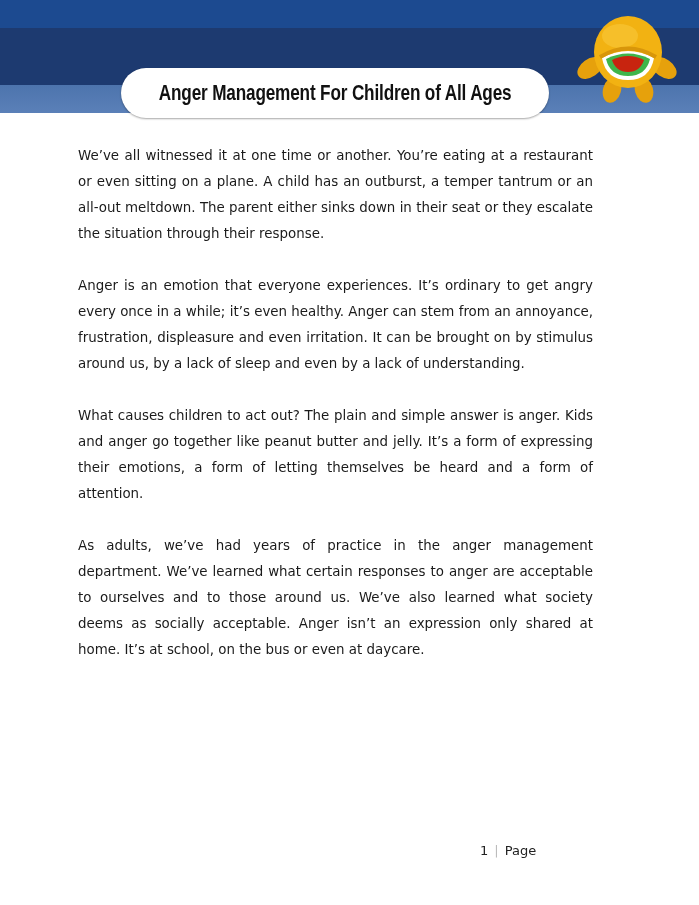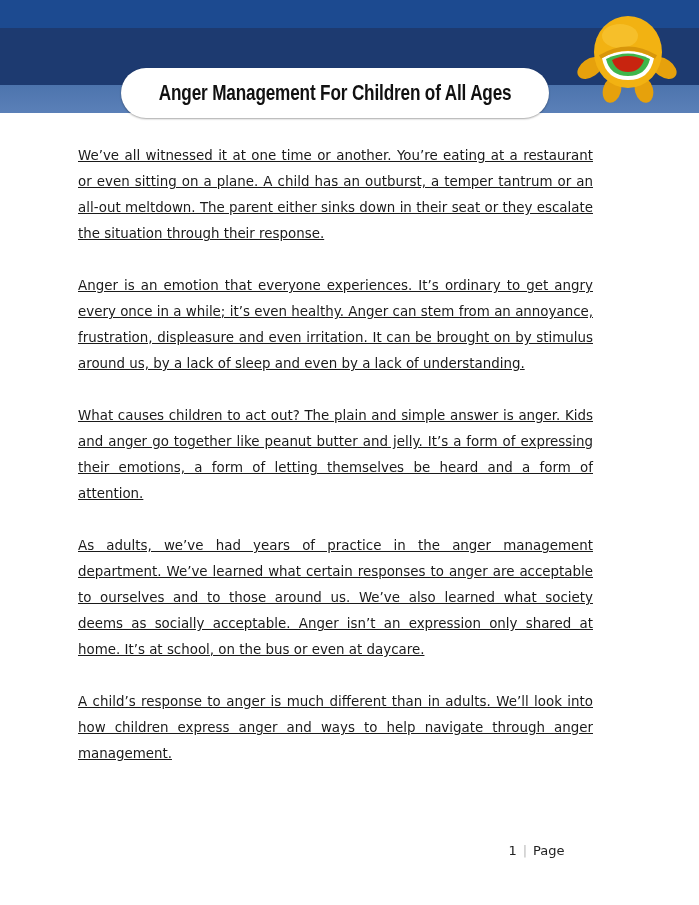--- a/index.html
+++ b/index.html
@@ -20,23 +20,23 @@
   }
   .pill-title {
     font-family: "Liberation Sans", sans-serif; font-weight: bold; font-size: 22px;
     color: #111; transform: scaleX(0.78); white-space: nowrap; letter-spacing: -0.2px;
   }
   .mascot { position: absolute; left: 572px; top: 8px; width: 110px; height: 96px; }
   .content {
     position: absolute; left: 78px; top: 143px; width: 515px;
     font-size: 13.4px; line-height: 26px; color: #1a1a1a;
   }
-  .content p { margin: 0 0 26px 0; text-align: justify; text-decoration: underline; }
+  .content p { margin: 0 0 26px 0; text-align: justify; }
   .footer {
-    position: absolute; left: 480px; top: 843px; width: 113px; text-align: center;
+    position: absolute; left: 480px; top: 843px; width: 113px; text-align: left;
     font-size: 13px; color: #222;
   }
   .footer .sep { color: #bbb; margin: 0 6px; }
 </style>
 </head>
 <body>
 
 <div class="banner">
   <div class="band-top"></div>
   <div class="band-mid"></div>
@@ -60,18 +60,17 @@
     <path d="M40 52 Q56 44 72 52 Q68 64 56 64 Q44 64 40 52 Z" fill="#c8240f"></path>
     <path d="M28 49 Q56 32 84 49" fill="none" stroke="#d8960a" stroke-width="4"></path>
   </svg>
 </div>
 
 <div class="content">
   <p>We’ve all witnessed it at one time or another.  You’re eating at a restaurant or even sitting on a plane.  A child has an outburst, a temper tantrum or an all-out meltdown.  The parent either sinks down in their seat or they escalate the situation through their response.</p>
   <p>Anger is an emotion that everyone experiences.  It’s ordinary to get angry every once in a while; it’s even healthy.   Anger can stem from an annoyance, frustration, displeasure and even irritation.  It can be brought on by stimulus around us, by a lack of sleep and even by a lack of understanding.</p>
   <p>What causes children to act out?  The plain and simple answer is anger.  Kids and anger go together like peanut butter and jelly.  It’s a form of expressing their emotions, a form of letting themselves be heard and a form of attention.</p>
   <p>As adults, we’ve had years of practice in the anger management department.   We’ve learned what certain responses to anger are acceptable to ourselves and to those around us.  We’ve also learned what society deems as socially acceptable.   Anger isn’t an expression only shared at home.  It’s at school, on the bus or even at daycare.</p>
-  <p>A child’s response to anger is much different than in adults.  We’ll look into how children express anger and ways to help navigate through anger management.</p>
 </div>
 
 <div class="footer">
   <span>1</span><span class="sep">|</span><span>Page</span>
 </div>
 
 </body></html>

